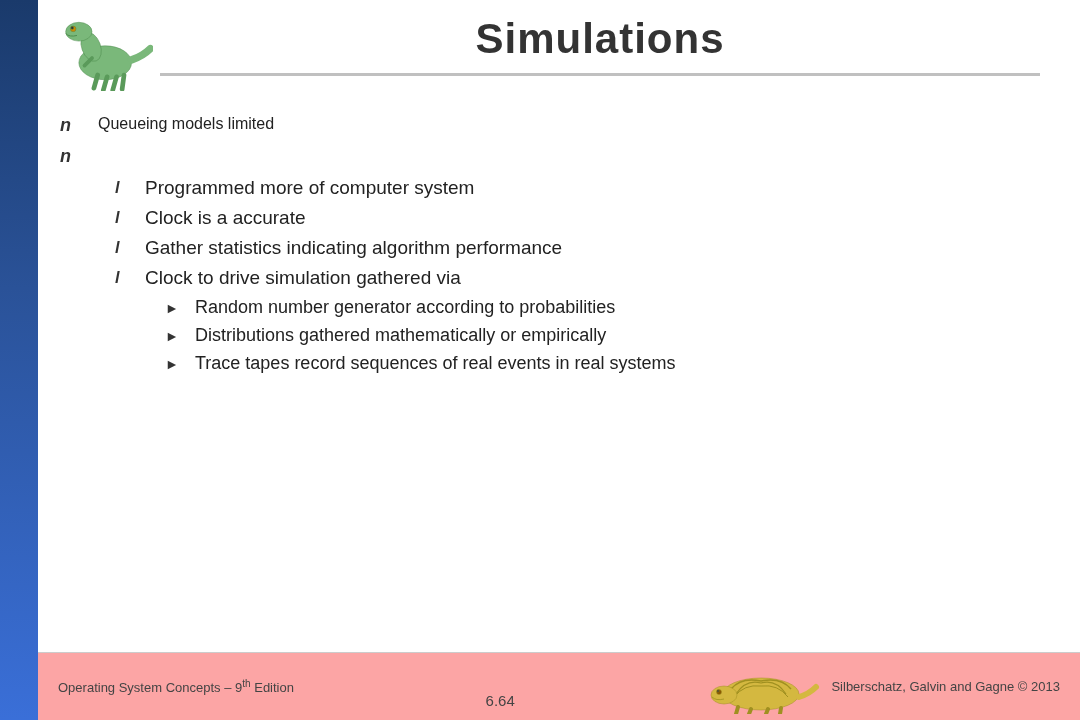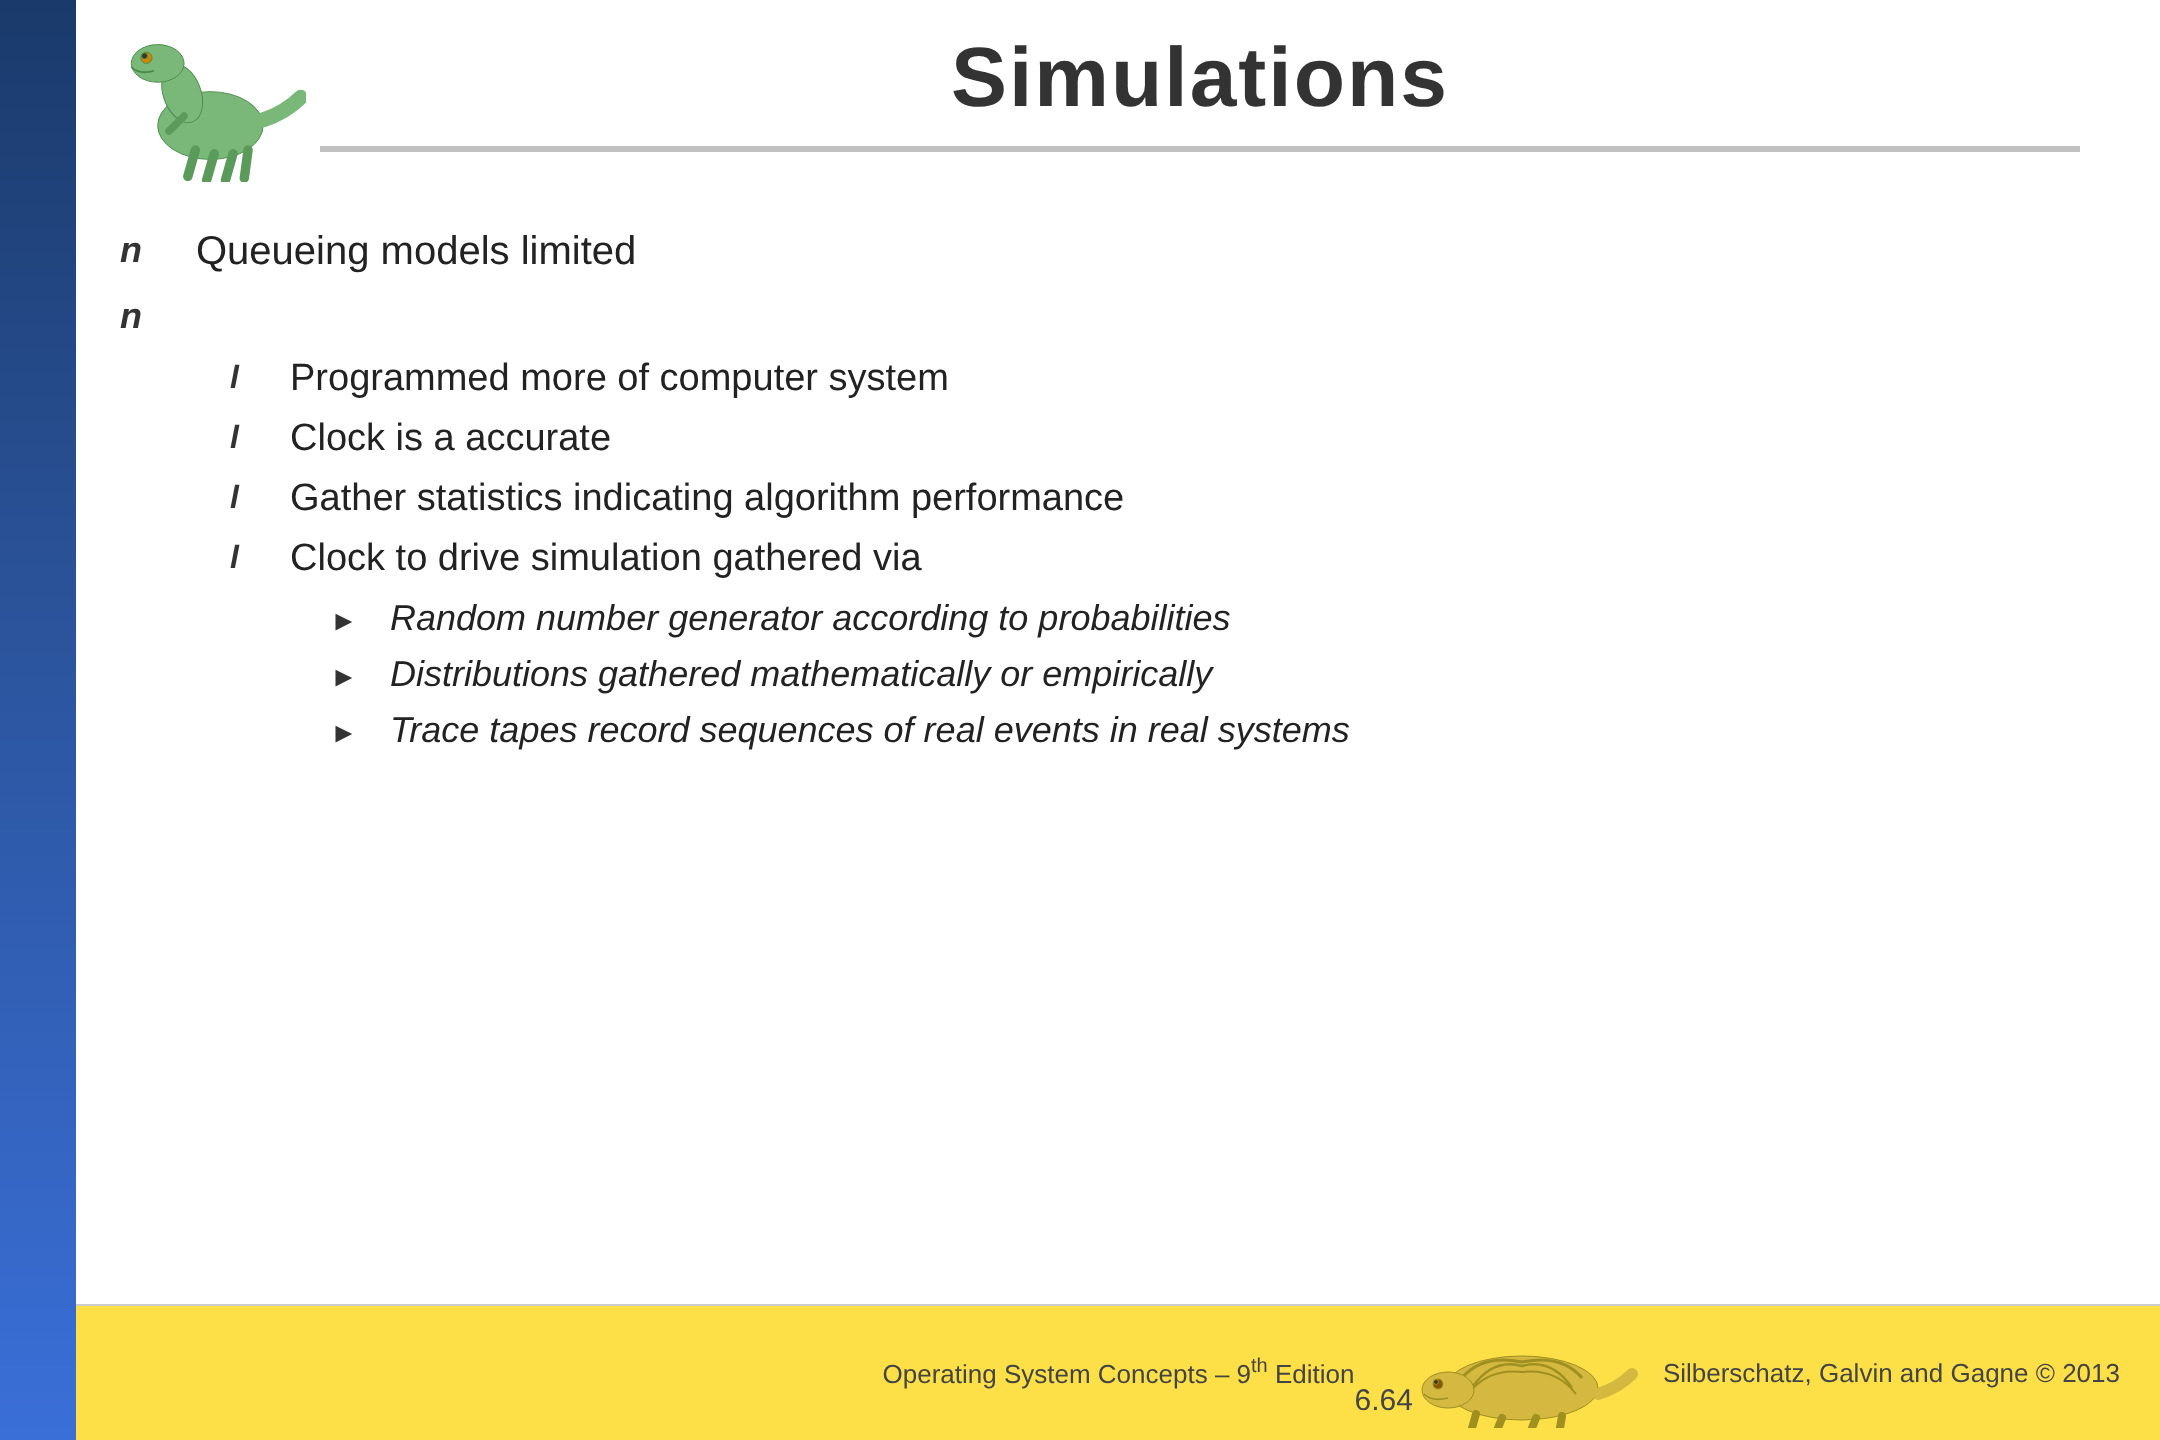--- a/index.html
+++ b/index.html
@@ -77,21 +77,21 @@
     .bullet-n .bullet-char {
       font-style: italic;
       font-weight: bold;
       color: #333;
       min-width: 30px;
       margin-right: 8px;
       font-size: 18px;
     }
 
     .bullet-n .text {
-      font-size: 20px;
+      font-size: 16px;
       color: #222;
     }
 
     .bold-blue {
       color: #1a3a9c;
       font-weight: bold;
     }
 
     
     .sub-list {
@@ -140,35 +140,34 @@
       color: #333;
       min-width: 22px;
       margin-right: 8px;
       font-size: 14px;
       padding-top: 3px;
     }
 
     .bullet-tri .text {
       font-size: 18px;
       color: #222;
-      font-style: italic;
     }
 
     
     .footer {
       position: absolute;
       bottom: 0;
       left: 38px;
       right: 0;
       height: 68px;
-      background: #fde047;
+      background: #fca5a5;
       border-top: 1px solid #ccc;
       display: flex;
       align-items: center;
-      justify-content: flex-end;
+      justify-content: space-between;
       padding: 0 20px;
     }
 
     .footer-left {
       font-size: 13px;
       color: #444;
     }
 
     .footer-left .superscript {
       font-size: 10px;

